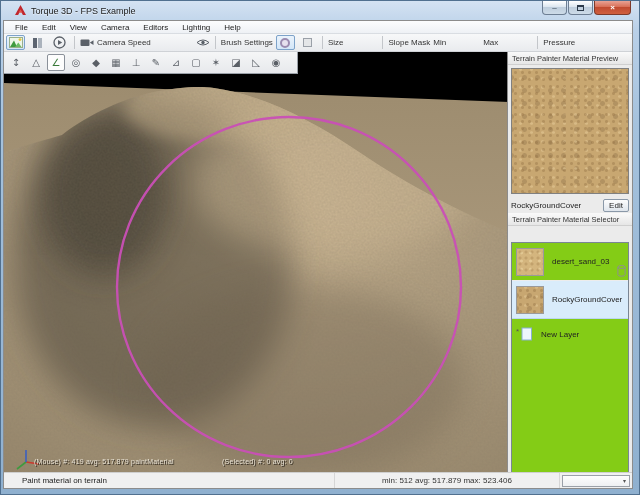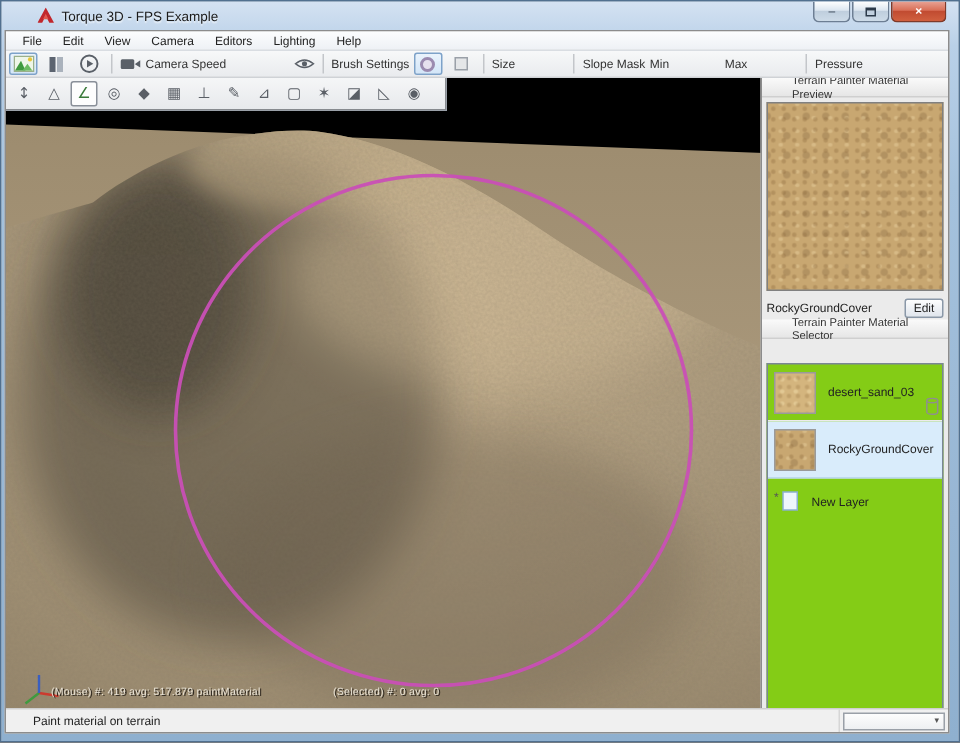--- a/index.html
+++ b/index.html
@@ -1,21 +1,21 @@
 <!DOCTYPE html>
 <html><head>
 <meta charset="utf-8">
 <style>
   * { margin:0; padding:0; box-sizing:border-box; }
   html,body { width:640px; height:495px; overflow:hidden; font-family:"Liberation Sans","DejaVu Sans",sans-serif; }
   .window { position:relative; width:640px; height:495px;
     background:linear-gradient(180deg,#d4e2f2 0%,#b9d0e8 6%,#a5c2dd 25%,#97b6d4 70%,#8fb0cf 100%);
     border:1px solid #51708f; }
   
-  .titlebar { position:absolute; left:0; top:0; width:100%; height:19px; display:flex; align-items:center; padding-left:24px; }
+  .titlebar { position:absolute; left:0; top:0; width:100%; height:19px; display:flex; align-items:center; padding-left:14px; }
   .app-icon { width:11px; height:11px; margin-right:5px; display:inline-block; }
   .title-text { font-size:9px; color:#1b1b1b; text-shadow:0 1px 1px rgba(255,255,255,.7); }
   .win-btns { position:absolute; right:8px; top:0; display:flex; }
   .wbtn { height:14px; border:1px solid #6d7e93; border-top:none; border-radius:0 0 4px 4px;
     display:flex; align-items:center; justify-content:center; font-size:8px; color:#2c3a4a; margin-left:1px;
     background:linear-gradient(#ffffff,#dce6f0 45%,#bfcedd 50%,#cddbe8); width:25px; }
   .wbtn.close { width:37px; background:linear-gradient(#e8a294,#d96f57 45%,#c14b31 50%,#d0603f); border-color:#7e3a2a; color:#fff; font-weight:bold; }
   .max-glyph { width:7px; height:6px; border:1px solid #2c3a4a; border-top-width:2px; }
   
   .content { position:absolute; left:2px; top:19px; width:630px; height:469px; background:#f0f0f0; border:1px solid #8c8c8c; display:flex; flex-direction:column; }
@@ -40,21 +40,21 @@
   .main { position:relative; flex:1; background:#000; overflow:hidden; }
   .viewport { position:absolute; left:0; top:0; width:505px; height:424px; }
   .overlay-text { position:absolute; font-size:7px; color:#e8e2d5; text-shadow:1px 1px 0 #2a241c; letter-spacing:.2px; }
   
   .tools2 { position:absolute; left:0; top:0; width:294px; height:22px; background:linear-gradient(#f5f6f7,#e7e9ec);
     border-right:1px solid #9aa0a8; border-bottom:1px solid #9aa0a8; display:flex; align-items:center; padding:0 3px; gap:2px; }
   .tbtn2 { width:18px; height:17px; border:1px solid transparent; border-radius:2px; display:flex; align-items:center; justify-content:center; font-size:10px; color:#5a5f66; font-family:"DejaVu Sans",sans-serif; }
   .tbtn2.sel { border-color:#8a9099; background:#fdfdfd; color:#3a7a3a; }
   
   .rightpanel { position:absolute; right:0; top:0; width:125px; height:424px; background:#ebebeb; border-left:1px solid #8c8c8c; display:flex; flex-direction:column; }
-  .phead { height:13px; background:linear-gradient(#fafafa,#e6e6e6); border-bottom:1px solid #cfcfcf; font-size:7.5px; color:#333; display:flex; align-items:center; padding-left:20px; flex:none; }
+  .phead { height:13px; background:linear-gradient(#fafafa,#e6e6e6); border-bottom:1px solid #cfcfcf; font-size:7.5px; color:#333; display:flex; align-items:center; padding-left:4px; flex:none; }
   .preview { margin:3px; height:126px; border:1px solid #808080; flex:none; }
   .tex-sand { background-color:#c8a771;
     background-image:radial-gradient(rgba(140,105,60,.35) 1px,transparent 2px),
       radial-gradient(rgba(230,205,155,.5) 1px,transparent 2px),
       radial-gradient(rgba(120,90,55,.28) 2px,transparent 3px);
     background-size:7px 7px,11px 9px,13px 13px; background-position:0 0,3px 5px,6px 2px; }
   .tex-sand-light { background-color:#d4b57e;
     background-image:radial-gradient(rgba(150,115,65,.3) 1px,transparent 2px),
       radial-gradient(rgba(240,220,170,.5) 1px,transparent 2px);
     background-size:6px 6px,9px 8px; }
@@ -273,19 +273,20 @@
               <rect x="6" y="1" width="9.5" height="12" fill="#eef6fd" stroke="#8ab0d0"></rect>
             </svg>
             <span class="mlabel">New Layer</span>
           </div>
         </div>
       </div>
     </div>
 
     <div class="statusbar">
       <div class="scell c1">Paint material on terrain</div>
+      <div class="scell c2">min: 512  avg: 517.879  max: 523.406</div>
       <div class="scell c3">
         <div class="sb-combo">▾</div>
       </div>
     </div>
 
   </div>
 </div>
 
 </body></html>

